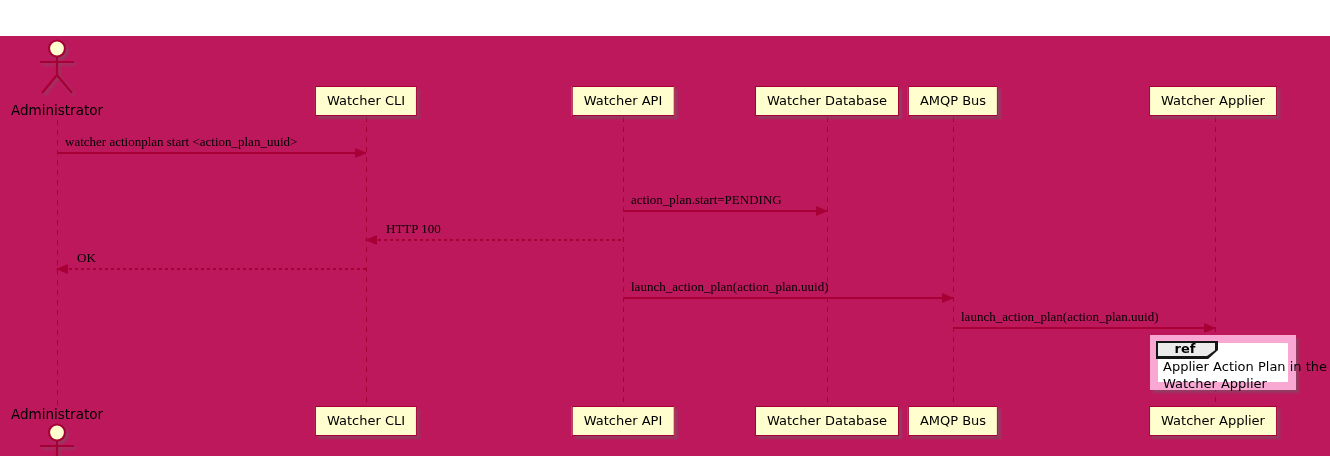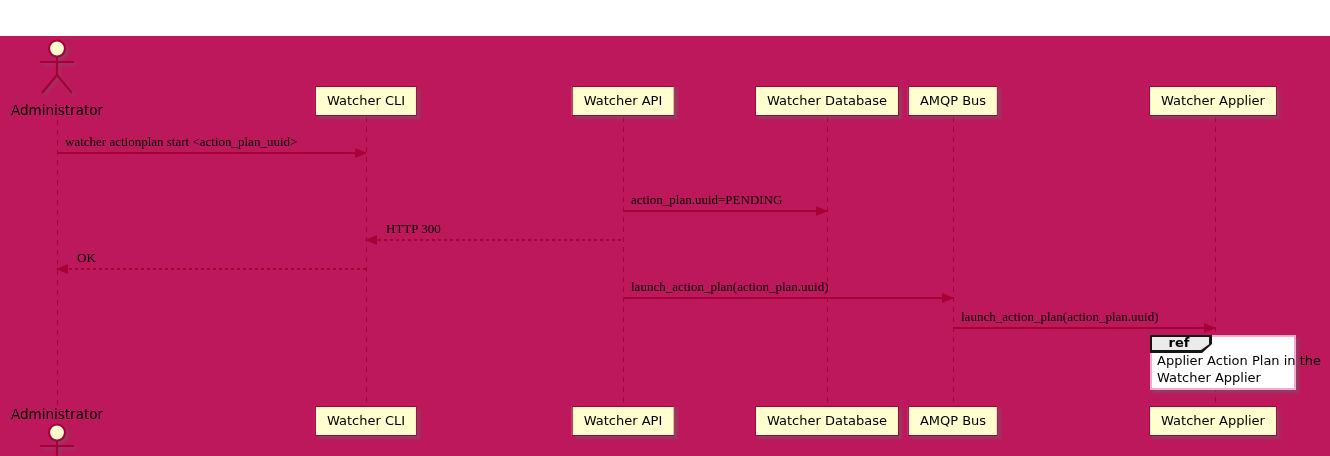--- a/index.html
+++ b/index.html
@@ -36,21 +36,21 @@
     position:absolute; left:0; right:0; top:18px; height:1.5px;
     background:repeating-linear-gradient(90deg,#A80036 0 3px,transparent 3px 6px);
   }
   .ah { position:absolute; width:0; height:0; top:13.75px;
         border-top:5px solid transparent; border-bottom:5px solid transparent; }
   .ah-r { right:-1px; border-left:12px solid #A80036; }
   .ah-l { left:-1px;  border-right:12px solid #A80036; }
 
   .ref-box {
     position:absolute; left:1150px; top:299px; width:146px; height:55px;
-    background:#fff; border:2px solid #f9a8d4;
+    background:#fff; border:8px solid #f9a8d4;
     box-shadow:3px 3px 2px rgba(102,102,102,.45);
     font-size:13px; color:#000;
   }
   .ref-body { position:absolute; left:5px; top:16px; line-height:16.5px; white-space:nowrap; }
   .ref-tab { position:absolute; left:-2px; top:-2px; width:62px; height:18px; background:#151515;
              clip-path:polygon(0 0,100% 0,100% 50%,84% 100%,0 100%); }
   .ref-tab-inner { position:absolute; left:2px; top:2px; width:57px; height:13px; background:#EBEBEB;
              clip-path:polygon(0 0,100% 0,100% 55%,86% 100%,0 100%); }
   .ref-tab-label { position:absolute; left:0; top:0; width:58px; text-align:center;
              font-weight:bold; font-size:13px; line-height:15px; }
@@ -88,27 +88,27 @@
   </div>
 
   <div class="msg" style="left:57px; top:98px; width:309px;">
     <span class="lbl off-r">watcher actionplan start &lt;action_plan_uuid&gt;</span>
     <div class="line-solid"></div>
     <div class="ah ah-r"></div>
   </div>
 
 
   <div class="msg" style="left:623px; top:156px; width:204px;">
-    <span class="lbl off-r">action_plan.uuid=PENDING</span>
+    <span class="lbl off-r">action_plan.start=PENDING</span>
     <div class="line-solid"></div>
     <div class="ah ah-r"></div>
   </div>
 
   <div class="msg" style="left:366px; top:185px; width:257px;">
-    <span class="lbl off-l">HTTP 300</span>
+    <span class="lbl off-l">HTTP 100</span>
     <div class="line-dotted"></div>
     <div class="ah ah-l"></div>
   </div>
 
   <div class="msg" style="left:57px; top:214px; width:309px;">
     <span class="lbl off-l">OK</span>
     <div class="line-dotted"></div>
     <div class="ah ah-l"></div>
   </div>
 

